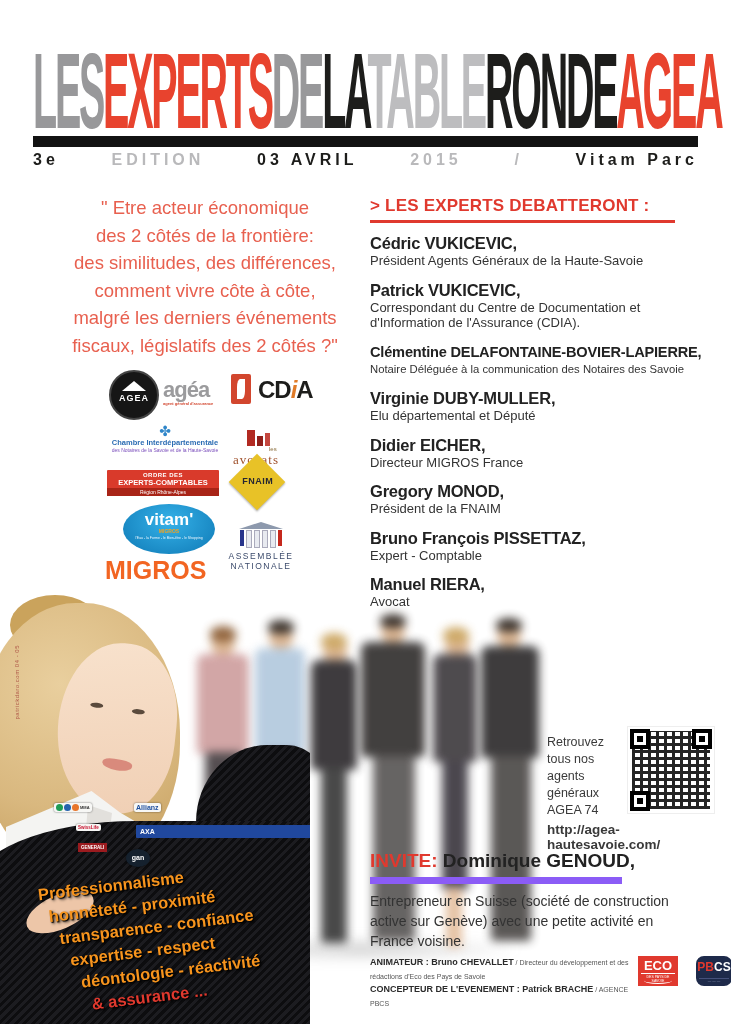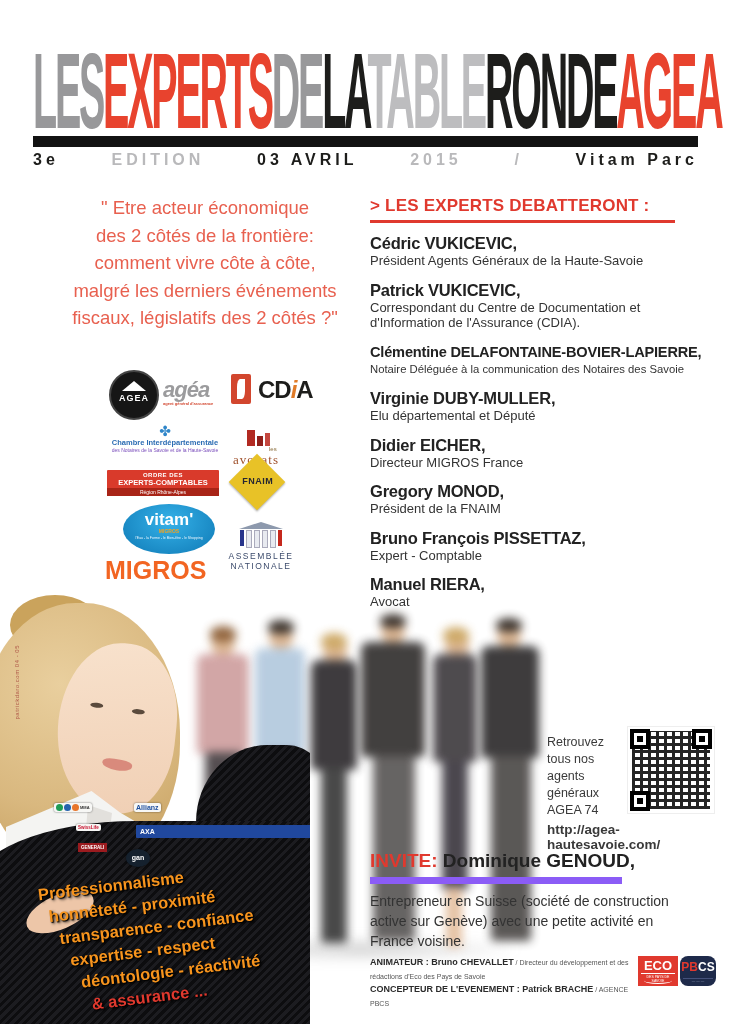--- a/index.html
+++ b/index.html
@@ -24,21 +24,21 @@
 
   
   .logos{left:103px;top:364px;width:215px;height:235px;}
   .logo{position:absolute;}
   .agea-circle{left:6px;top:6px;width:46px;height:46px;border-radius:50%;background:#161616;
                border:2px solid #444;color:#fff;text-align:center;}
   .agea-circle .mnt{width:0;height:0;margin:9px auto 0;border-left:12px solid transparent;
                border-right:12px solid transparent;border-bottom:10px solid #fff;}
   .agea-circle .txt{font-size:9px;font-weight:700;letter-spacing:1px;margin-top:2px;}
   .agea-text{left:60px;top:16px;width:70px;}
-  .agea-text .big{font-size:22px;font-weight:700;color:#9b9b9d;letter-spacing:-1px;line-height:20px;font-style:italic;}
+  .agea-text .big{font-size:22px;font-weight:700;color:#9b9b9d;letter-spacing:-1px;line-height:20px;}
   .agea-text .sub{font-size:4px;color:#d2462e;font-weight:700;margin-top:1px;}
   .agea-sq{left:128px;top:10px;width:20px;height:30px;background:#d2462e;border-radius:2px;}
   .agea-sq:after{content:"";position:absolute;left:6px;top:5px;width:8px;height:20px;
                background:#fff;border-radius:40% 0 40% 0;}
   .cdia{left:155px;top:12px;font-weight:700;font-size:24px;color:#1d1d1b;letter-spacing:-1px;}
   .cdia .i{color:#e07b28;font-style:italic;}
   .chambre{left:2px;top:60px;width:120px;text-align:center;color:#2b6cb3;}
   .chambre .glyph{font-size:14px;line-height:14px;color:#2f86c9;}
   .chambre .l1{font-size:7.5px;font-weight:700;}
   .chambre .l2{font-size:5px;color:#7a4dbb;}
@@ -169,21 +169,21 @@
   .inv-line{font-size:19px;font-weight:700;border-bottom:7px solid #8b5cf6;
       padding-bottom:5px;width:252px;white-space:nowrap;}
   .inv-label{color:#e0392e;}
   .inv-name{color:#222;}
   .inv-desc{margin-top:7px;font-size:14px;color:#333;line-height:20px;width:330px;}
 
   
   .credits{left:370px;top:956px;width:260px;font-size:8.5px;color:#3a3a3a;line-height:12.5px;z-index:5;}
   .credits b{font-size:9px;color:#2b2b2b;}
   .credits .sm{font-size:7px;color:#555;}
-  .foot-logos{left:638px;top:956px;display:flex;gap:2px;z-index:5;}
+  .foot-logos{left:638px;top:956px;display:flex;gap:18px;z-index:5;}
   .eco{width:40px;height:30px;background:#e0392e;color:#fff;text-align:center;position:relative;}
   .eco .e1{font-size:13px;font-weight:700;line-height:15px;margin-top:2px;}
   .eco .e2{font-size:3.5px;border-top:1px solid #fff;margin:0 3px;padding-top:1px;}
   .eco .swoosh{position:absolute;left:6px;bottom:2px;width:28px;height:6px;
       border-bottom:1.5px solid #fff;border-radius:50%;}
   .pbcs{width:36px;height:30px;background:#1e2a4a;color:#fff;text-align:center;border-radius:8px;}
   .pbcs .p1{font-size:12px;font-weight:700;line-height:22px;}
   .pbcs .pb{color:#e0392e;}
   .pbcs .p2{font-size:3.5px;color:#9aa5c0;border-top:1px solid #44507a;margin:0 3px;}
 
@@ -206,20 +206,21 @@
     <span class="e-g">EDITION</span>
     <span class="e-k">03 AVRIL</span>
     <span class="e-g">2015</span>
     <span class="e-g">/</span>
     <span class="e-k">Vitam Parc</span>
   </div>
 
   <div class="abs quote">
     <div>" Etre acteur économique</div>
     <div>des 2 côtés de la frontière:</div>
+    <div>des similitudes, des différences,</div>
     <div>comment vivre côte à côte,</div>
     <div>malgré les derniers événements</div>
     <div>fiscaux, législatifs des 2 côtés ?"</div>
   </div>
 
   <div class="abs logos">
     <div class="logo agea-circle">
       <div class="mnt"></div>
       <div class="txt">AGEA</div>
     </div>

